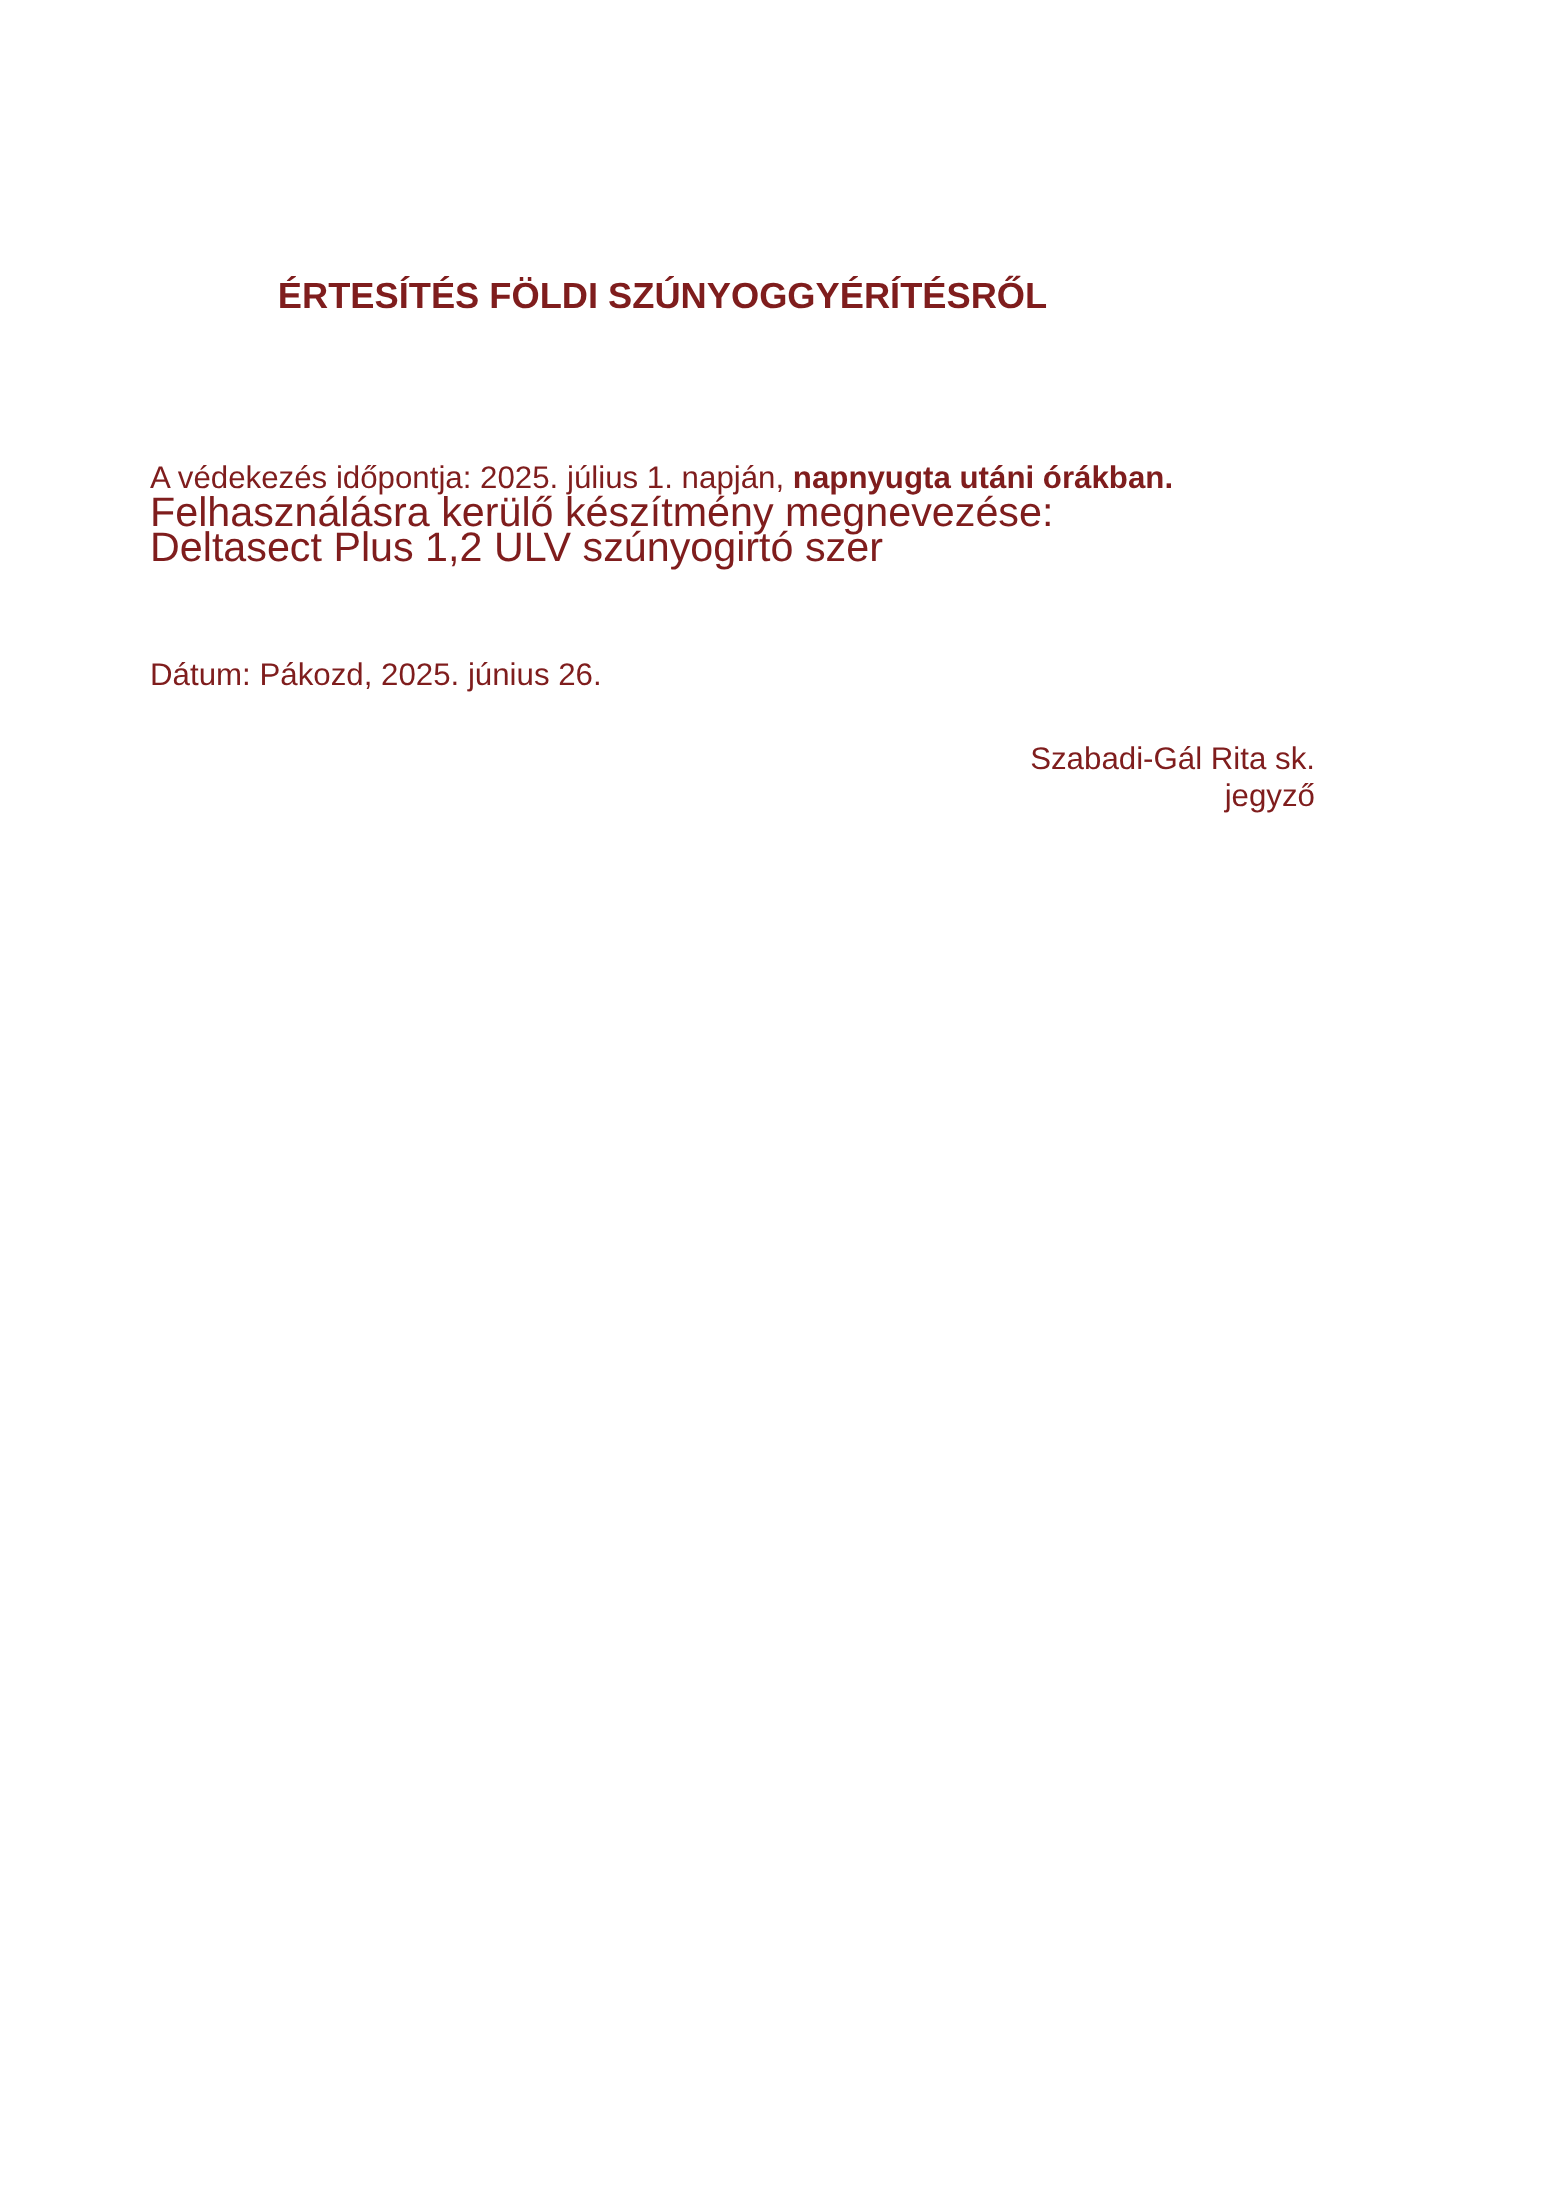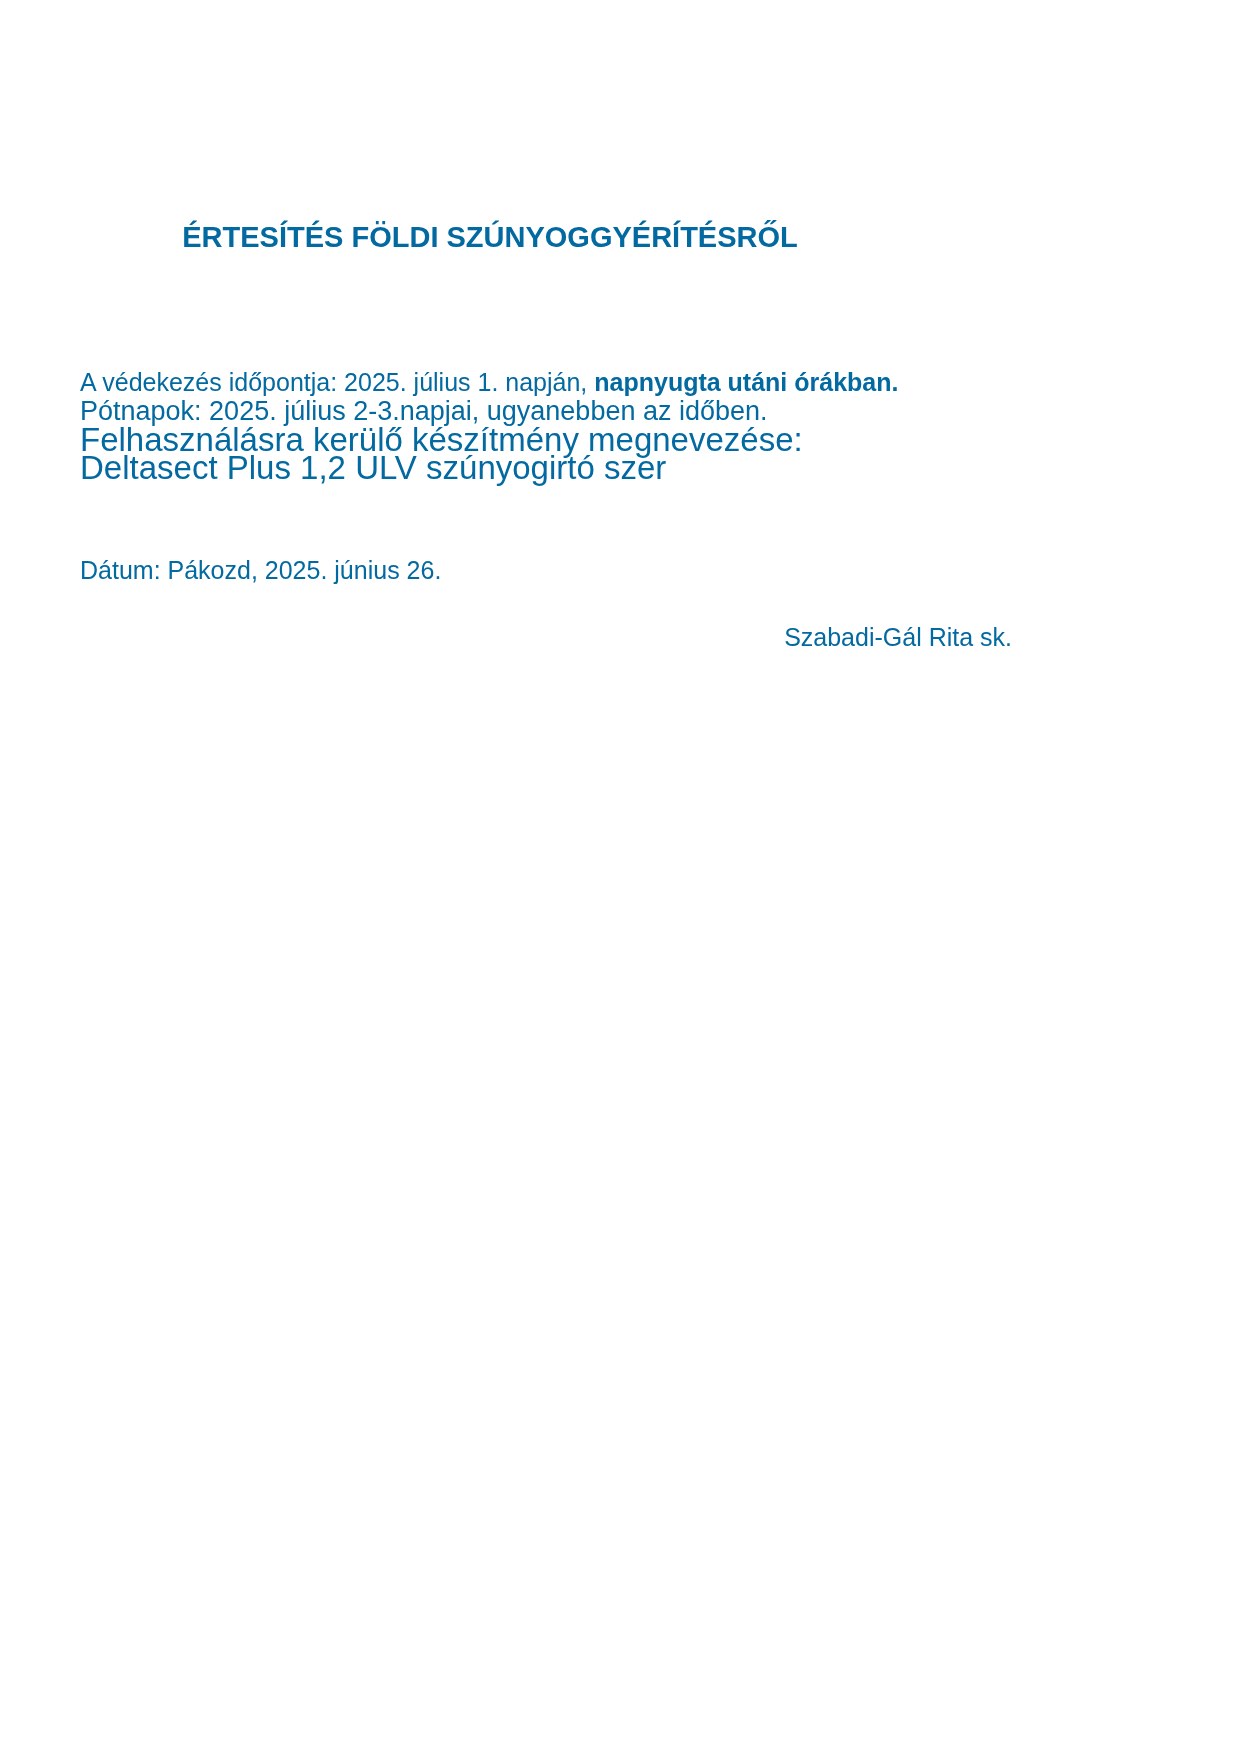--- a/index.html
+++ b/index.html
@@ -5,26 +5,26 @@
   html, body {
     margin: 0;
     padding: 0;
     background: #ffffff;
   }
   .page {
     position: relative;
     width: 1139px;
     height: 1755px;
     background: #ffffff;
-    color: #0369a1;
+    color: #7f1d1d;
     font-family: "Liberation Sans", "DejaVu Sans", sans-serif;
     overflow: hidden;
     box-sizing: border-box;
     padding-top: 220px;
-    padding-left: 80px;
+    padding-left: 120px;
   }
   .content {
     width: 950px;
   }
   .doc-title {
     width: 950px;
     position: relative;
     left: -65px;
     text-align: center;
     font-size: 29px;
@@ -81,29 +81,29 @@
 <div class="page">
   <div class="content">
 
     <div class="doc-title">ÉRTESÍTÉS FÖLDI SZÚNYOGGYÉRÍTÉSRŐL</div>
 
 
     <div class="schedule-block">
       <div class="schedule-line">
         <span>A védekezés időpontja: 2025. július 1. napján, </span><span class="schedule-bold">napnyugta utáni órákban.</span>
       </div>
-      <div class="backup-line">Pótnapok: 2025. július 2-3.napjai, ugyanebben az időben.</div>
     </div>
 
     <div class="product-block">
       <div>Felhasználásra kerülő készítmény megnevezése:</div>
       <div>Deltasect Plus 1,2 ULV szúnyogirtó szer</div>
     </div>
 
     <div class="date-line">Dátum: Pákozd, 2025. június 26.</div>
 
 
     <div class="signature-block">
       <div>Szabadi-Gál Rita sk.</div>
+      <div>jegyző</div>
     </div>
 
   </div>
 </div>
 
 </body></html>

